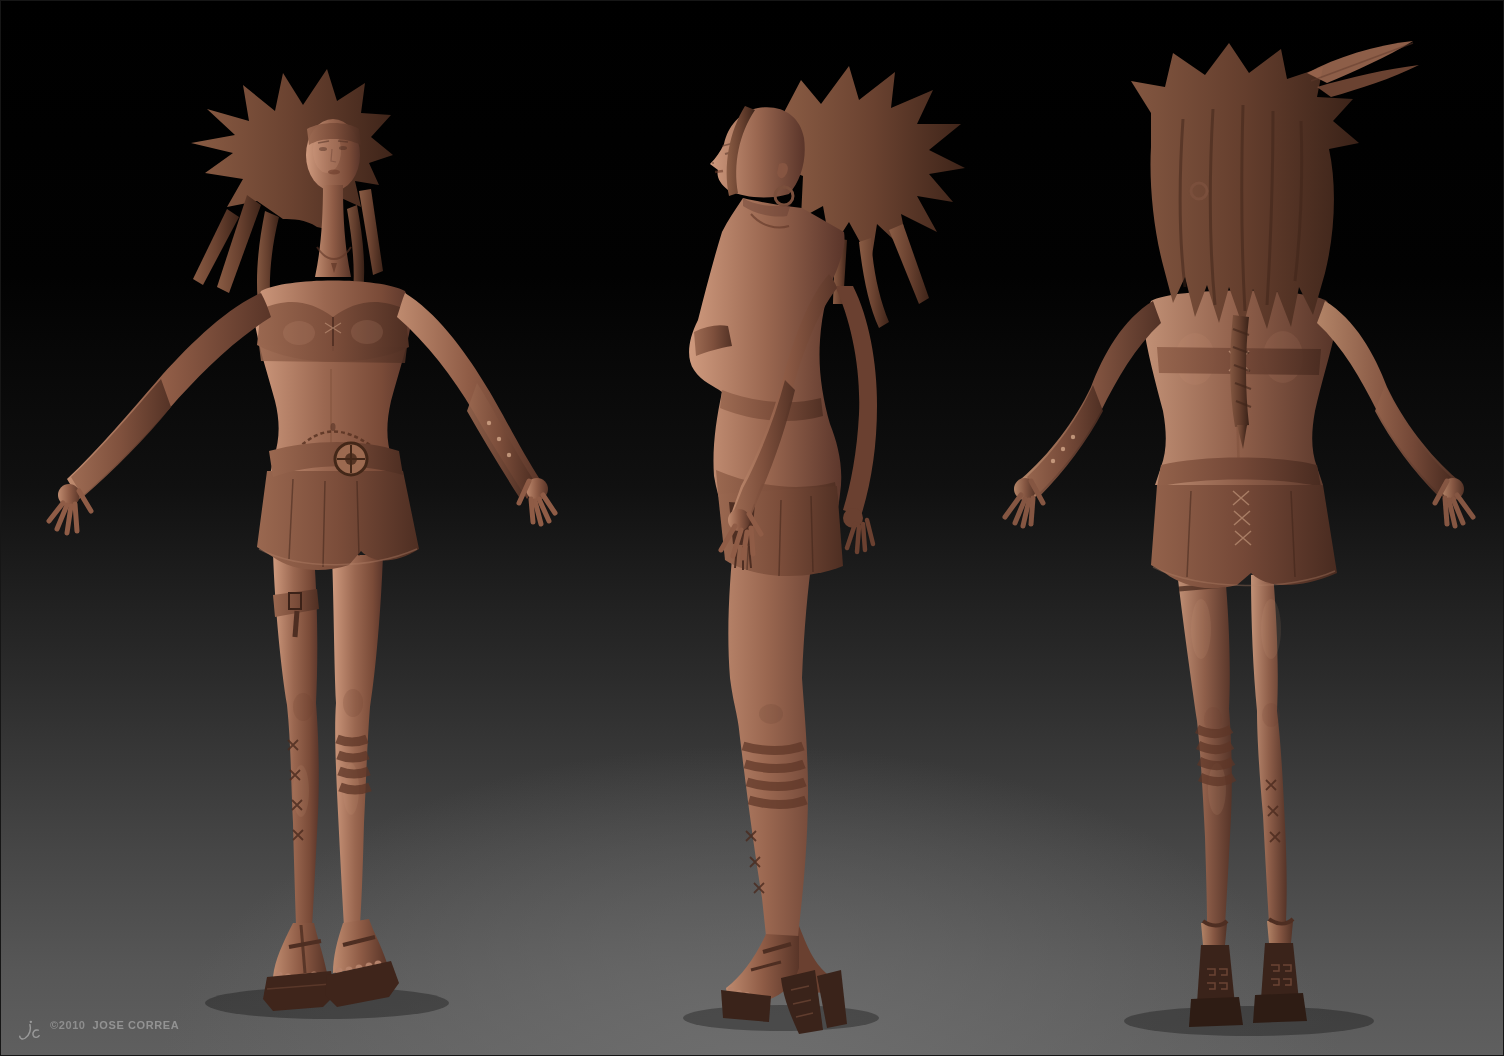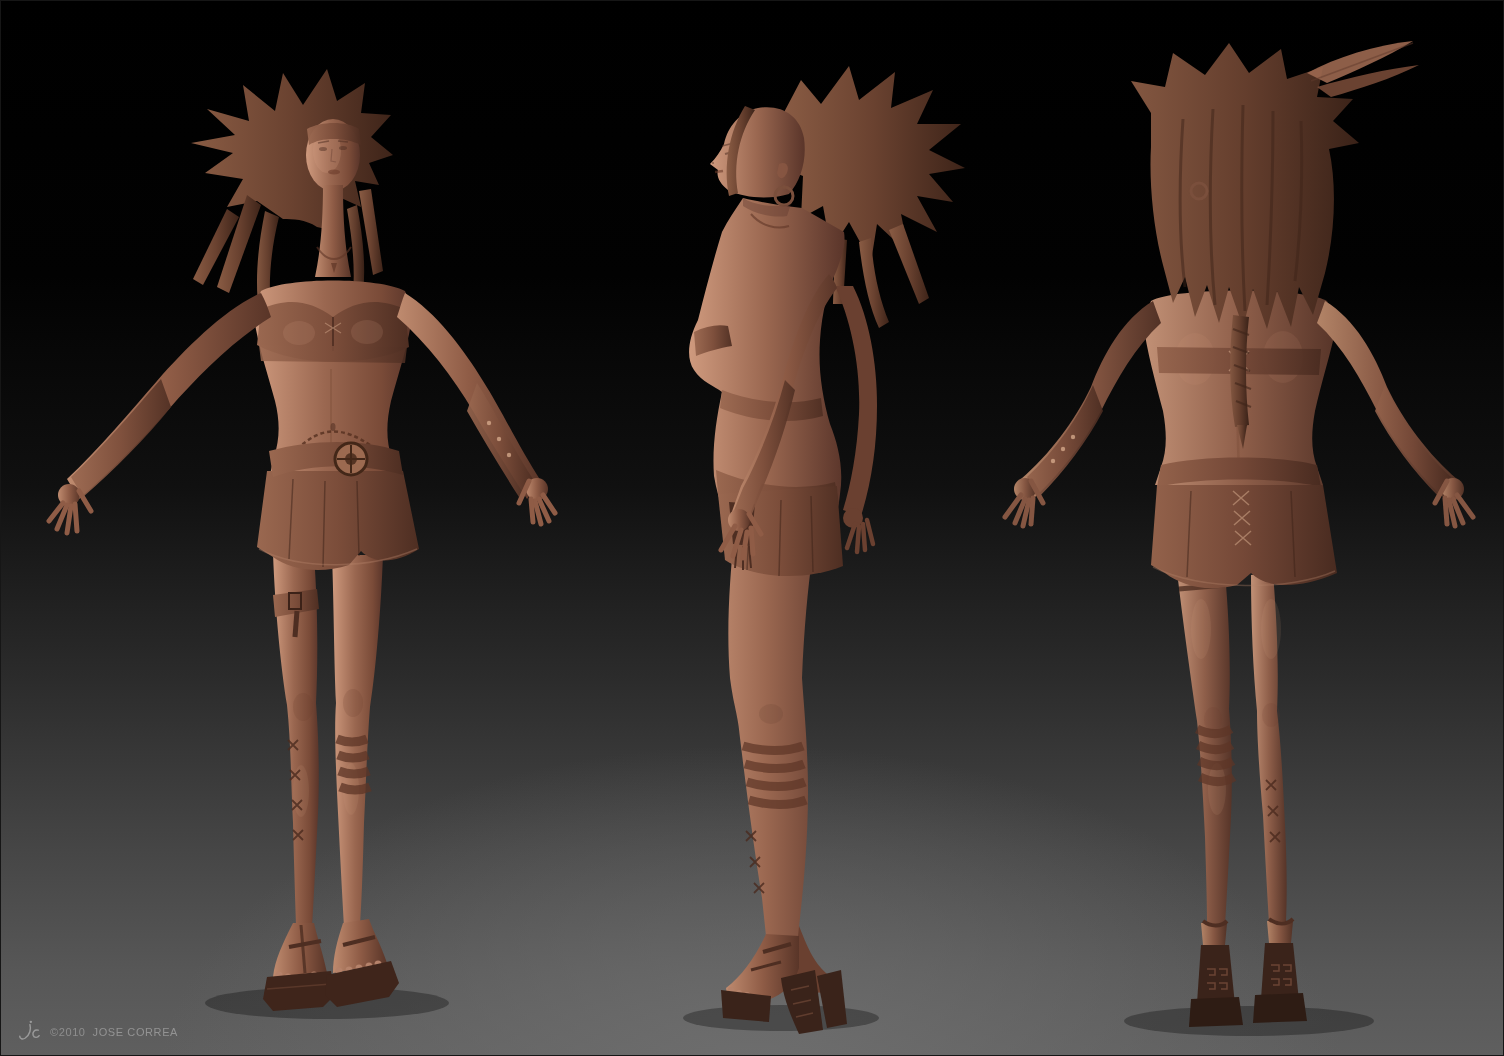--- a/index.html
+++ b/index.html
@@ -13,22 +13,23 @@
     border:1px solid #161616;
     box-sizing:border-box;
     font-family:"Liberation Sans", sans-serif;
   }
   .figure{position:absolute;}
   .fig-front{left:20px;top:50px;}
   .fig-side{left:630px;top:45px;}
   .fig-back{left:960px;top:28px;}
   .footer{
     position:absolute;left:16px;bottom:10px;
-    display:flex;align-items:center;gap:9px;
+    display:flex;align-items:flex-start;gap:9px;
     color:#8e8e8e;
+    font-weight:bold;
   }
   .copyright{
     font-size:11px;letter-spacing:.6px;color:#8e8e8e;white-space:pre;
   }
   .copyright .artist{margin-left:7px;color:#939393;}
 </style>
 </head>
 <body>
 
 <div class="canvas">

